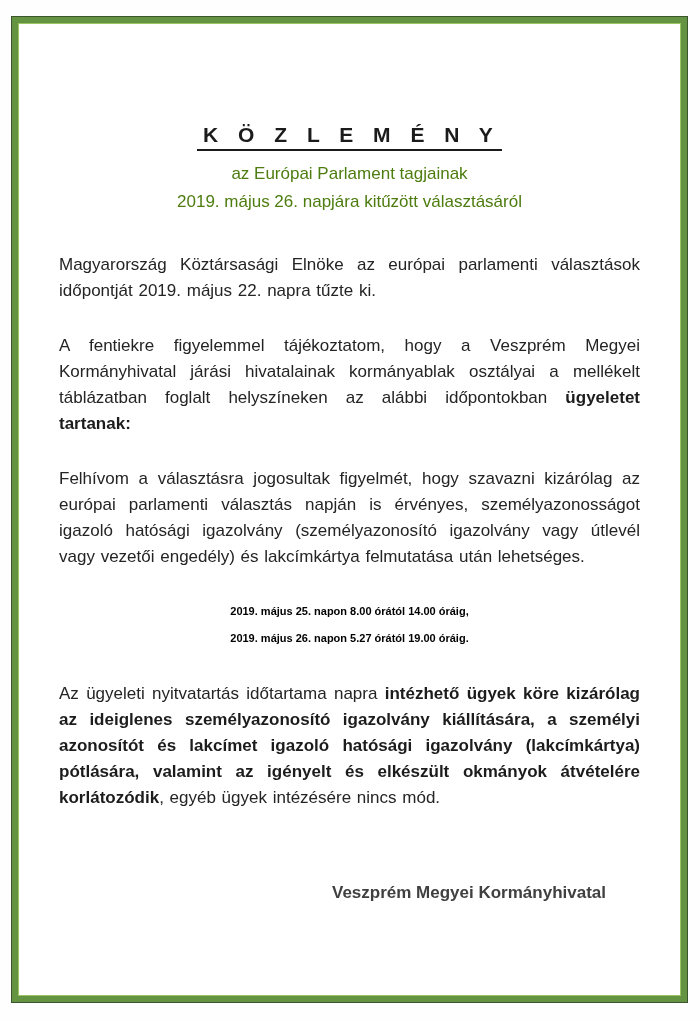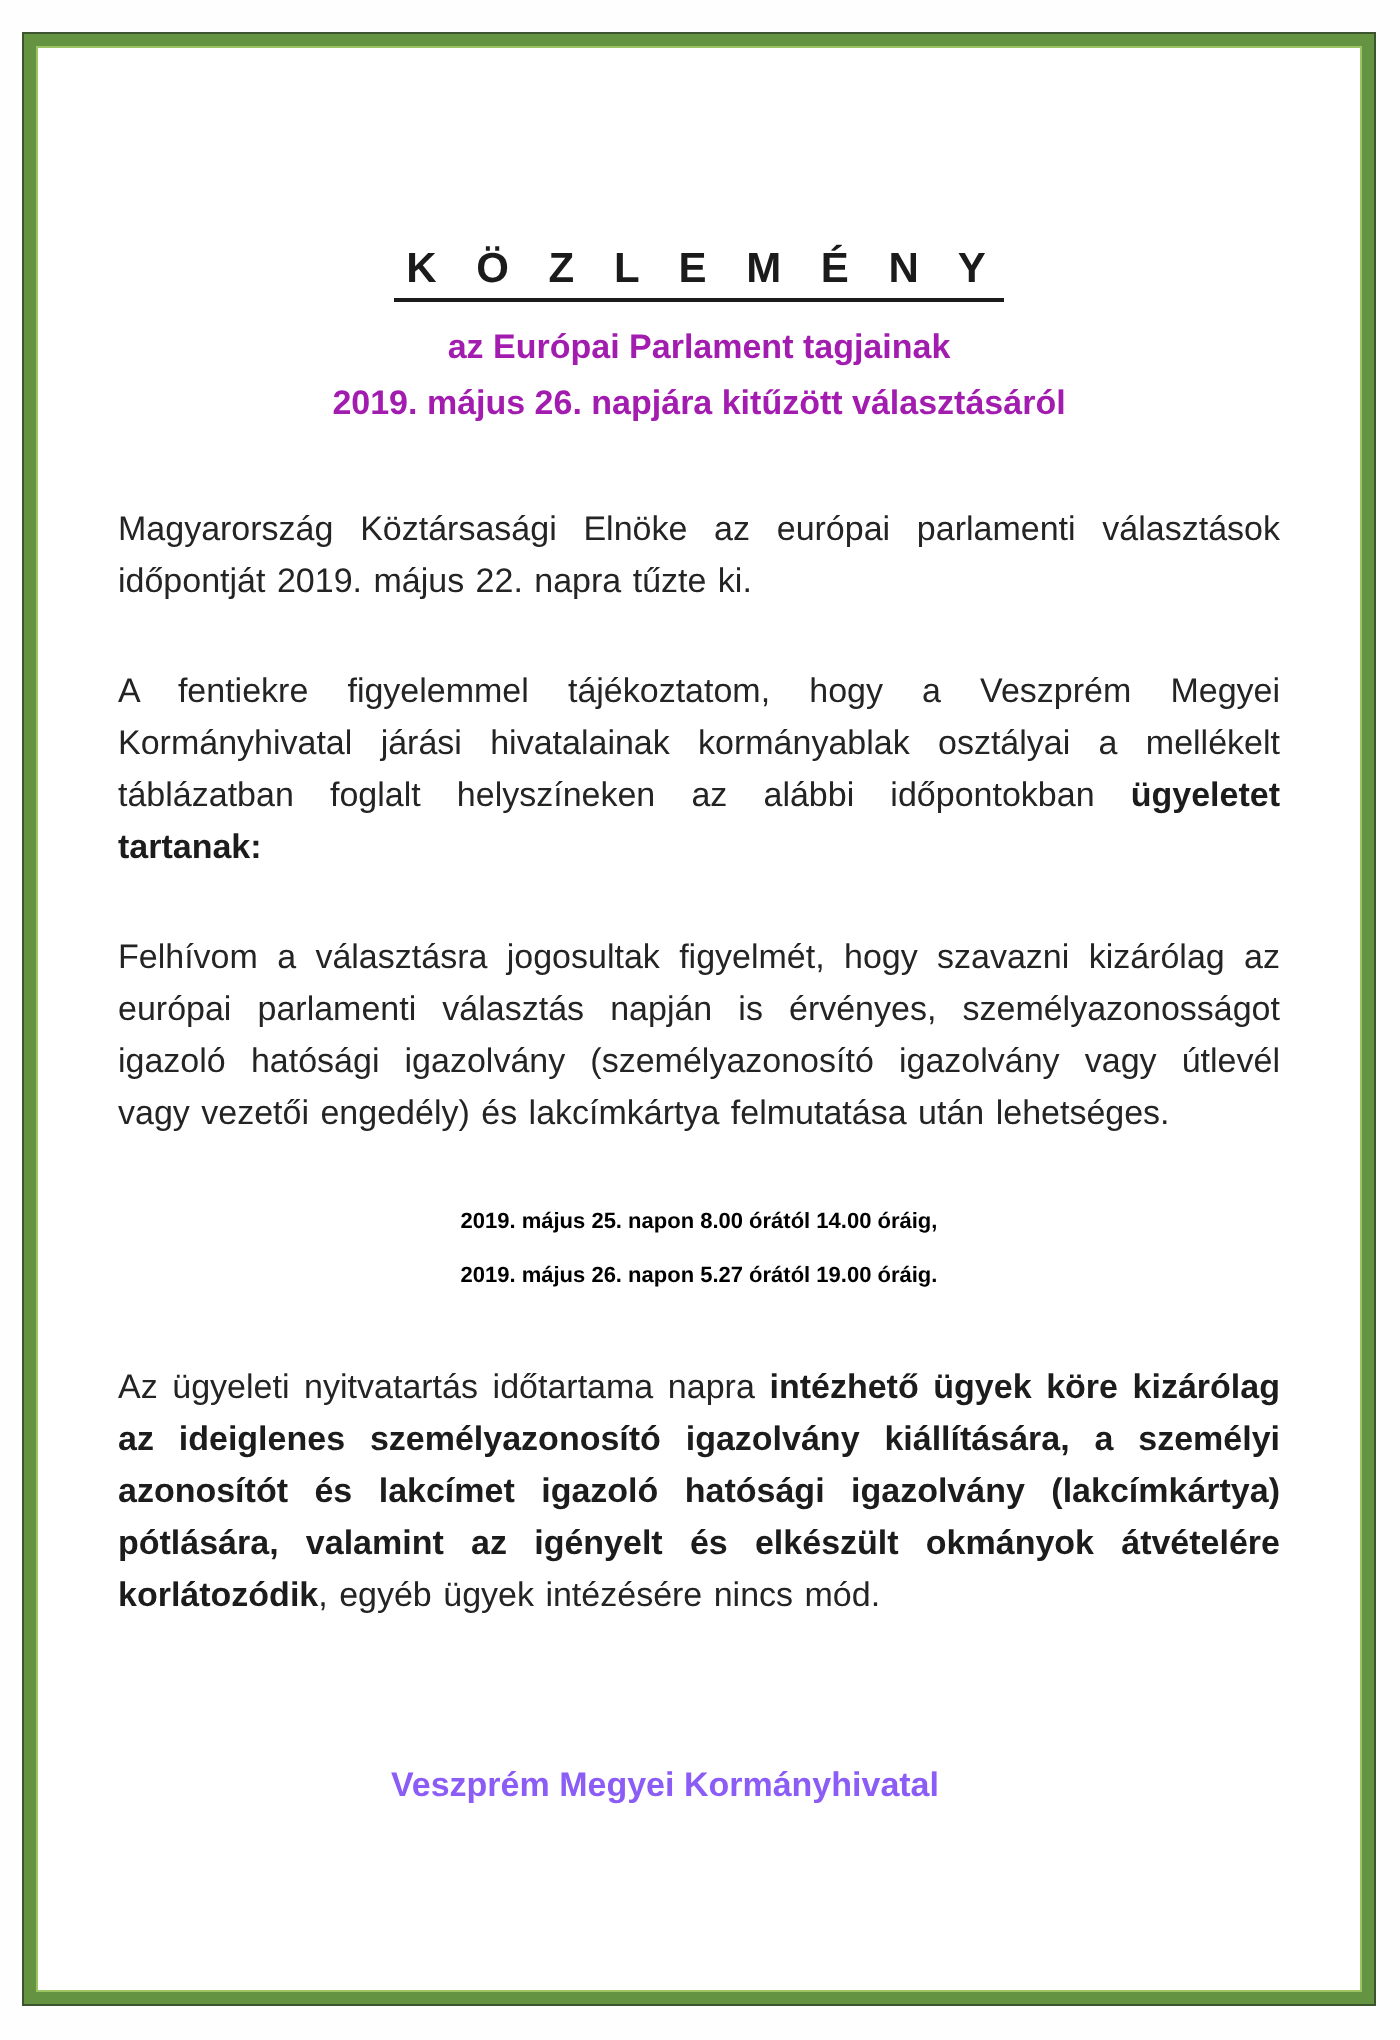--- a/index.html
+++ b/index.html
@@ -35,22 +35,21 @@
     font-weight: bold;
     letter-spacing: 7px;
     color: #1b1b1b;
     border-bottom: 2px solid #1b1b1b;
     padding: 0 2px 2px 6px;
   }
   .subtitle {
     font-size: 17px;
     line-height: 28px;
     margin-top: 9px;
-    color: #a21caf;
-    font-weight: bold;
+    color: #4d7c0f;
   }
   .body-par {
     font-size: 17px;
     line-height: 26px;
     text-align: justify;
     margin-top: 29px;
     color: #242424;
     word-spacing: 1px;
   }
   .schedule {
@@ -58,24 +57,24 @@
     line-height: 27px;
     font-weight: bold;
     text-align: center;
     margin-top: 28px;
     color: #000000;
   }
   .bold { font-weight: bold; color: #1c1c1c; }
   .signature {
     font-size: 17px;
     font-weight: bold;
-    text-align: center;
+    text-align: right;
     padding-right: 34px;
     margin-top: 72px;
-    color: #8b5cf6;
+    color: #404040;
   }
 </style>
 </head>
 <body>
 
 <div class="page">
   <div class="frame">
     <div class="content">
 
       <div class="title-block">

